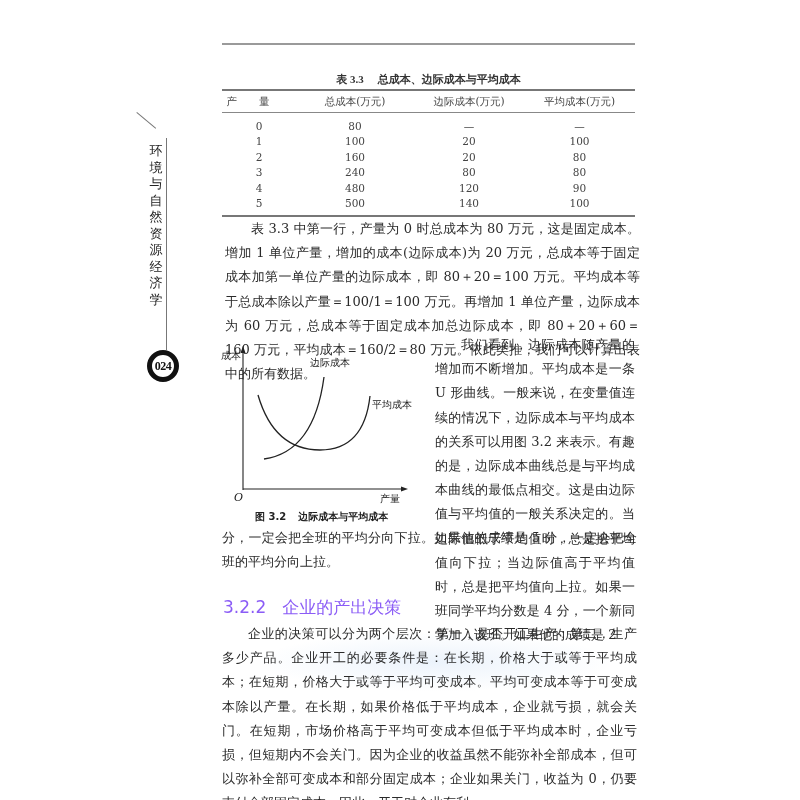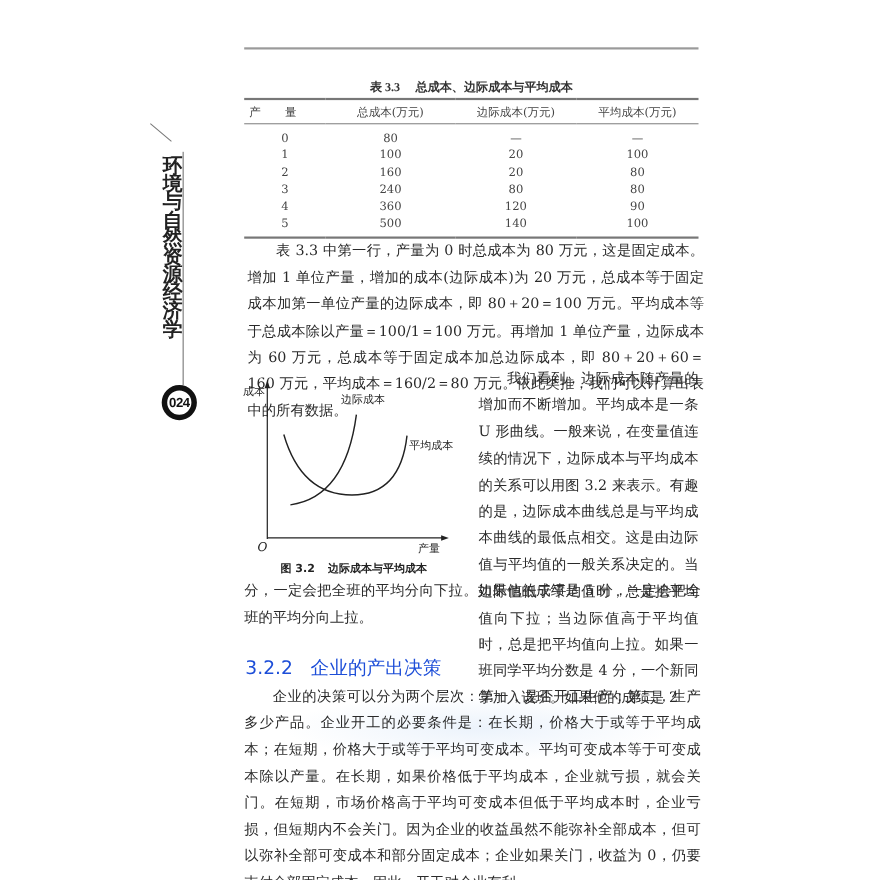--- a/index.html
+++ b/index.html
@@ -5,22 +5,22 @@
   html, body { margin: 0; padding: 0; }
   body {
     width: 800px; height: 800px; background: #ffffff; position: relative; overflow: hidden;
     font-family: "DejaVu Serif", "Liberation Serif", serif; color: #222;
   }
   .top-rule { position: absolute; left: 222px; top: 43px; width: 413px; height: 2px; background: #9a9a9a; }
 
   
   .side-diag { position: absolute; left: 137px; top: 112px; width: 25px; height: 1px; background: #777; transform-origin: 0 0; transform: rotate(40deg); }
   .side-line { position: absolute; left: 166px; top: 138px; width: 1px; height: 212px; background: #777; }
-  .side-title { position: absolute; left: 148px; top: 143px; width: 16px; font-family: "DejaVu Sans", sans-serif; font-size: 18px; line-height: 16.5px; color: #222; word-break: break-all; text-align: center; font-weight: bold; }
-  .page-badge { position: absolute; left: 147px; top: 350px; width: 32px; height: 32px; border: 5px solid #111; border-radius: 50%; box-sizing: border-box; display: flex; align-items: center; justify-content: center; font-family: Liberation Sans, sans-serif; font-size: 12px; font-weight: bold; color: #111; letter-spacing: -0.5px; background: #fff; }
+  .side-title { position: absolute; left: 148px; top: 143px; width: 16px; font-family: "DejaVu Sans", sans-serif; font-size: 13px; line-height: 16.5px; color: #222; word-break: break-all; text-align: center; }
+  .page-badge { position: absolute; left: 147px; top: 350px; width: 32px; height: 32px; border: 5px solid #111; border-radius: 50%; box-sizing: border-box; display: flex; align-items: center; justify-content: center; font-family: Liberation Serif, serif; font-size: 12px; font-weight: bold; color: #111; letter-spacing: -0.5px; background: #fff; }
 
   
   .table-caption { position: absolute; left: 222px; top: 72px; width: 413px; text-align: center; font-family: Liberation Serif, serif; font-size: 11px; font-weight: bold; color: #333; }
   .table-caption .num { margin-right: 14px; }
   table.cost-table { position: absolute; left: 222px; top: 89px; width: 413px; border-collapse: collapse; font-size: 10.5px; color: #444; }
   table.cost-table thead tr { border-top: 2px solid #777; border-bottom: 1px solid #888; }
   table.cost-table tbody tr:last-child { border-bottom: 2px solid #777; }
   table.cost-table th { font-weight: normal; height: 21px; padding: 0; }
   table.cost-table td { height: 15.5px; padding: 0; text-align: center; }
   table.cost-table tbody tr:first-child td { padding-top: 5px; }
@@ -35,21 +35,21 @@
   .p3 { left: 222px; top: 526px; width: 415px; }
 
   
   .figure { position: absolute; left: 224px; top: 340px; width: 200px; height: 190px; }
   .figure svg { position: absolute; left: 0; top: 0; }
   .fig-label { position: absolute; font-family: "DejaVu Sans", sans-serif; font-size: 10px; color: #222; }
   .fig-caption { position: absolute; left: 31px; top: 170px; font-family: "DejaVu Sans", sans-serif; font-size: 10px; font-weight: bold; color: #222; white-space: nowrap; }
   .fig-caption .num { margin-right: 12px; }
 
   
-  .section-heading { position: absolute; left: 223px; top: 596px; font-family: "DejaVu Sans", sans-serif; font-size: 17px; color: #1d4ed8; }
+  .section-heading { position: absolute; left: 223px; top: 596px; font-family: "DejaVu Sans", sans-serif; font-size: 17px; color: #8b5cf6; }
   .section-heading .num { margin-right: 16px; }
   .p4 { left: 222px; top: 622px; width: 415px; text-indent: 26px; }
   .watermark { position: absolute; left: 255px; top: 632px; width: 360px; height: 60px; border-radius: 50%; background: radial-gradient(ellipse at center, rgba(120,170,230,0.14), rgba(120,170,230,0.0) 70%); pointer-events: none; }
 </style>
 </head>
 <body>
 
 <div class="top-rule"></div>
 
 <div class="side-diag"></div>
@@ -90,21 +90,21 @@
       <td>80</td>
     </tr>
     <tr>
       <td>3</td>
       <td>240</td>
       <td>80</td>
       <td>80</td>
     </tr>
     <tr>
       <td>4</td>
-      <td>360</td>
+      <td>480</td>
       <td>120</td>
       <td>90</td>
     </tr>
     <tr>
       <td>5</td>
       <td>500</td>
       <td>140</td>
       <td>100</td>
     </tr>
   </tbody>

